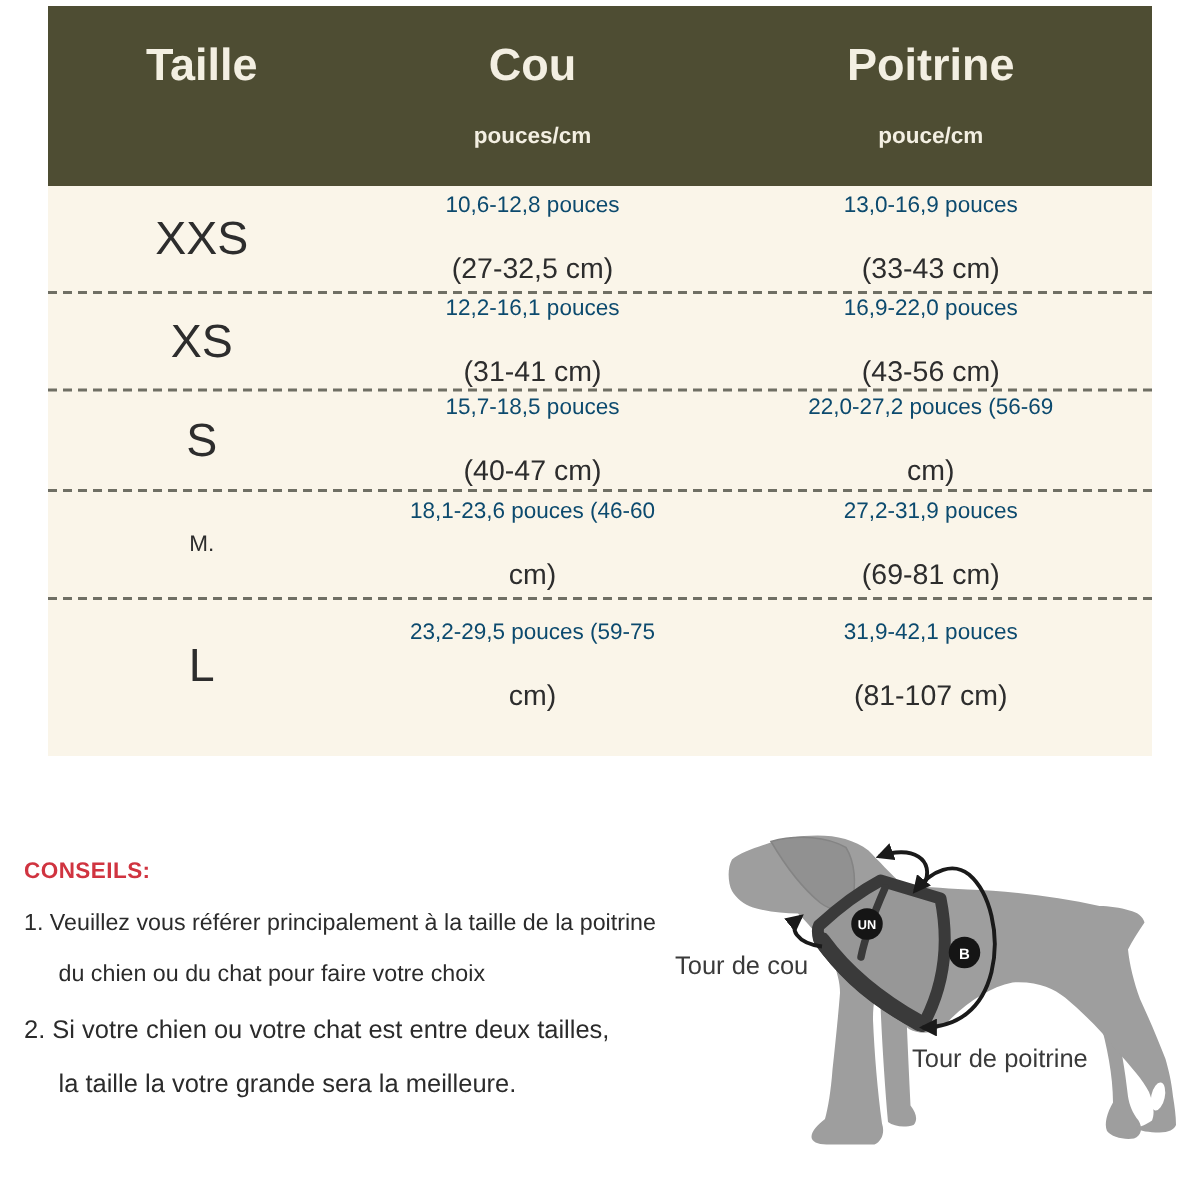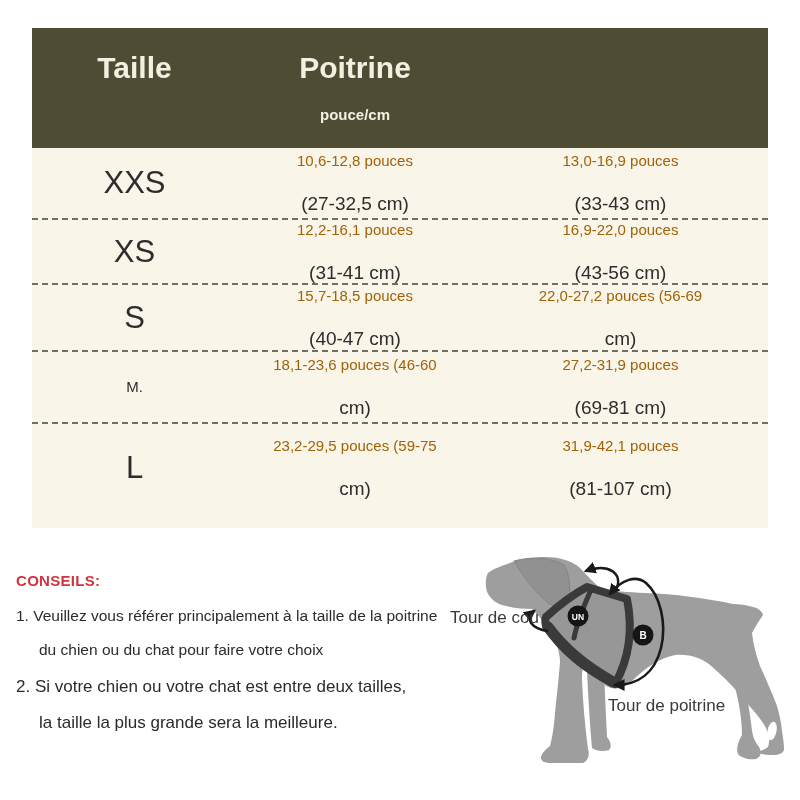--- a/index.html
+++ b/index.html
@@ -1,56 +1,60 @@
 <!DOCTYPE html>
 <html><head>
 <meta charset="utf-8">
 <style>
   html,body{margin:0;padding:0;width:800px;height:800px;background:#ffffff;
     font-family:"Liberation Sans",sans-serif;overflow:hidden;position:relative;}
   *{box-sizing:border-box;}
 
   
-  .size-chart{position:absolute;left:32px;top:28px;width:736px;height:596px;}
+  .size-chart{position:absolute;left:32px;top:4px;width:736px;height:596px;}
   .chart-header{height:120px;background:#4e4d33;display:grid;
     grid-template-columns:205px 236px 295px;}
   .hcol{display:flex;flex-direction:column;align-items:center;padding-top:22px;}
   .hlabel{color:#f3efe2;font-size:30px;font-weight:bold;line-height:36px;}
   .hsub{color:#f3efe2;font-size:15px;font-weight:bold;margin-top:20px;line-height:18px;}
   .chart-body{background:#faf5e9;height:380px;display:grid;
     grid-template-rows:72px 65px 67px 72px 88px;padding-bottom:16px;}
   .trow{display:grid;grid-template-columns:205px 236px 295px;align-items:center;}
   .trow.sep{border-bottom:2px dashed #6f6f64;}
   .cell{display:flex;flex-direction:column;align-items:center;justify-content:center;
     color:#2d2d2d;text-align:center;}
   .size{font-size:31px;line-height:30px;color:#2d2d2d;}
   .trow:nth-child(4) .size{font-size:15px;}   
-  .line1{font-size:15px;line-height:17px;color:#a16207;}
+  .line1{font-size:15px;line-height:17px;color:#0c4a6e;}
   .line2{font-size:19px;line-height:21px;margin-top:24px;color:#2d2d2d;}
 
   
   .tips{position:absolute;left:16px;top:572px;width:450px;color:#2b2b2b;}
   .tips-heading{color:#d03440;font-weight:bold;font-size:15px;letter-spacing:.3px;}
   .tip{margin-top:18px;font-size:15.5px;}
   .tip .t2{margin-top:16px;padding-left:23px;}
   .tip:nth-of-type(3){font-size:17px;}
 
   
   .dog-wrap{position:absolute;left:440px;top:545px;width:360px;height:255px;}
   .diagram-label{position:absolute;color:#3a3a3a;font-size:17px;white-space:nowrap;}
-  .neck-label{left:450px;top:608px;}
+  .neck-label{left:450px;top:634px;}
   .chest-label{left:608px;top:696px;}
 </style>
 </head>
 <body>
 
 <div class="size-chart">
   <div class="chart-header">
     <div class="hcol">
       <div class="hlabel">Taille</div>
+    </div>
+    <div class="hcol">
+      <div class="hlabel">Cou</div>
+      <div class="hsub">pouces/cm</div>
     </div>
     <div class="hcol">
       <div class="hlabel">Poitrine</div>
       <div class="hsub">pouce/cm</div>
     </div>
   </div>
 
   <div class="chart-body">
     <div class="trow sep">
       <div class="cell">
@@ -121,21 +125,21 @@
 </div>
 
 <div class="tips">
   <div class="tips-heading">CONSEILS:</div>
   <div class="tip">
     <div class="t1">1. Veuillez vous référer principalement à la taille de la poitrine</div>
     <div class="t2">du chien ou du chat pour faire votre choix</div>
   </div>
   <div class="tip">
     <div class="t1">2. Si votre chien ou votre chat est entre deux tailles,</div>
-    <div class="t2">la taille la plus grande sera la meilleure.</div>
+    <div class="t2">la taille la votre grande sera la meilleure.</div>
   </div>
 </div>
 
 <div class="dog-wrap">
   <svg width="360" height="255" viewBox="0 0 360 255">
     <defs>
       <marker id="ah" viewBox="0 0 10 10" refX="8" refY="5" markerWidth="4.6" markerHeight="4.6" orient="auto-start-reverse">
         <path d="M0,0 L10,5 L0,10 Z" fill="#1a1a1a"></path>
       </marker>
     </defs>

